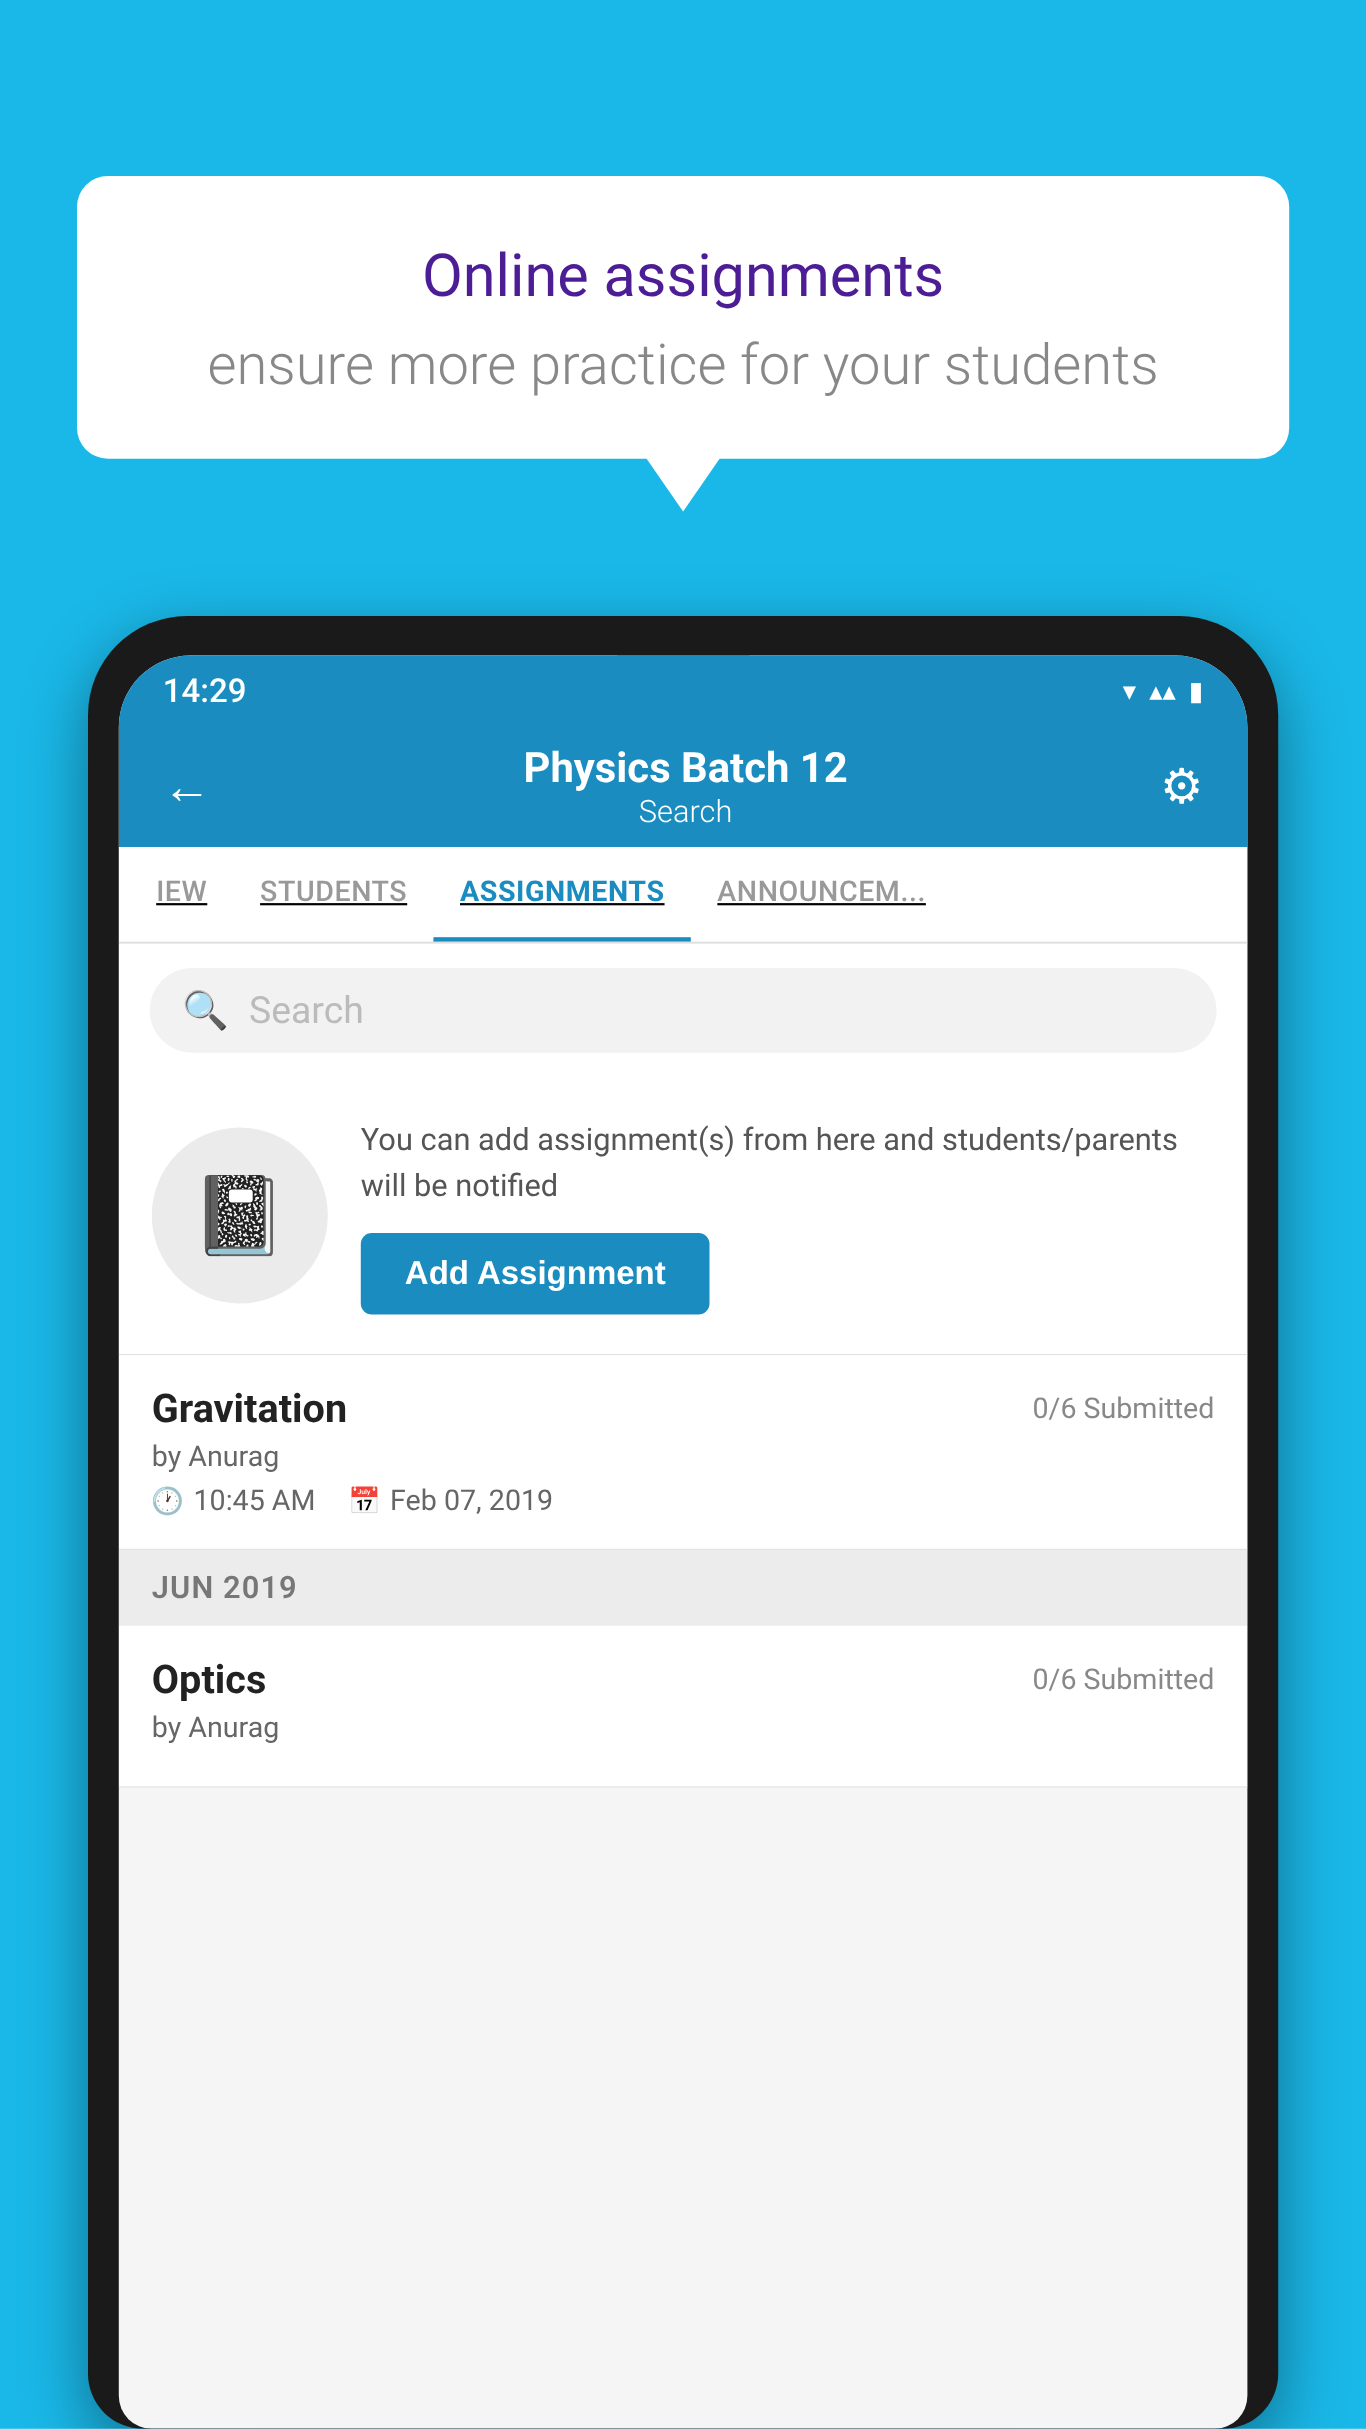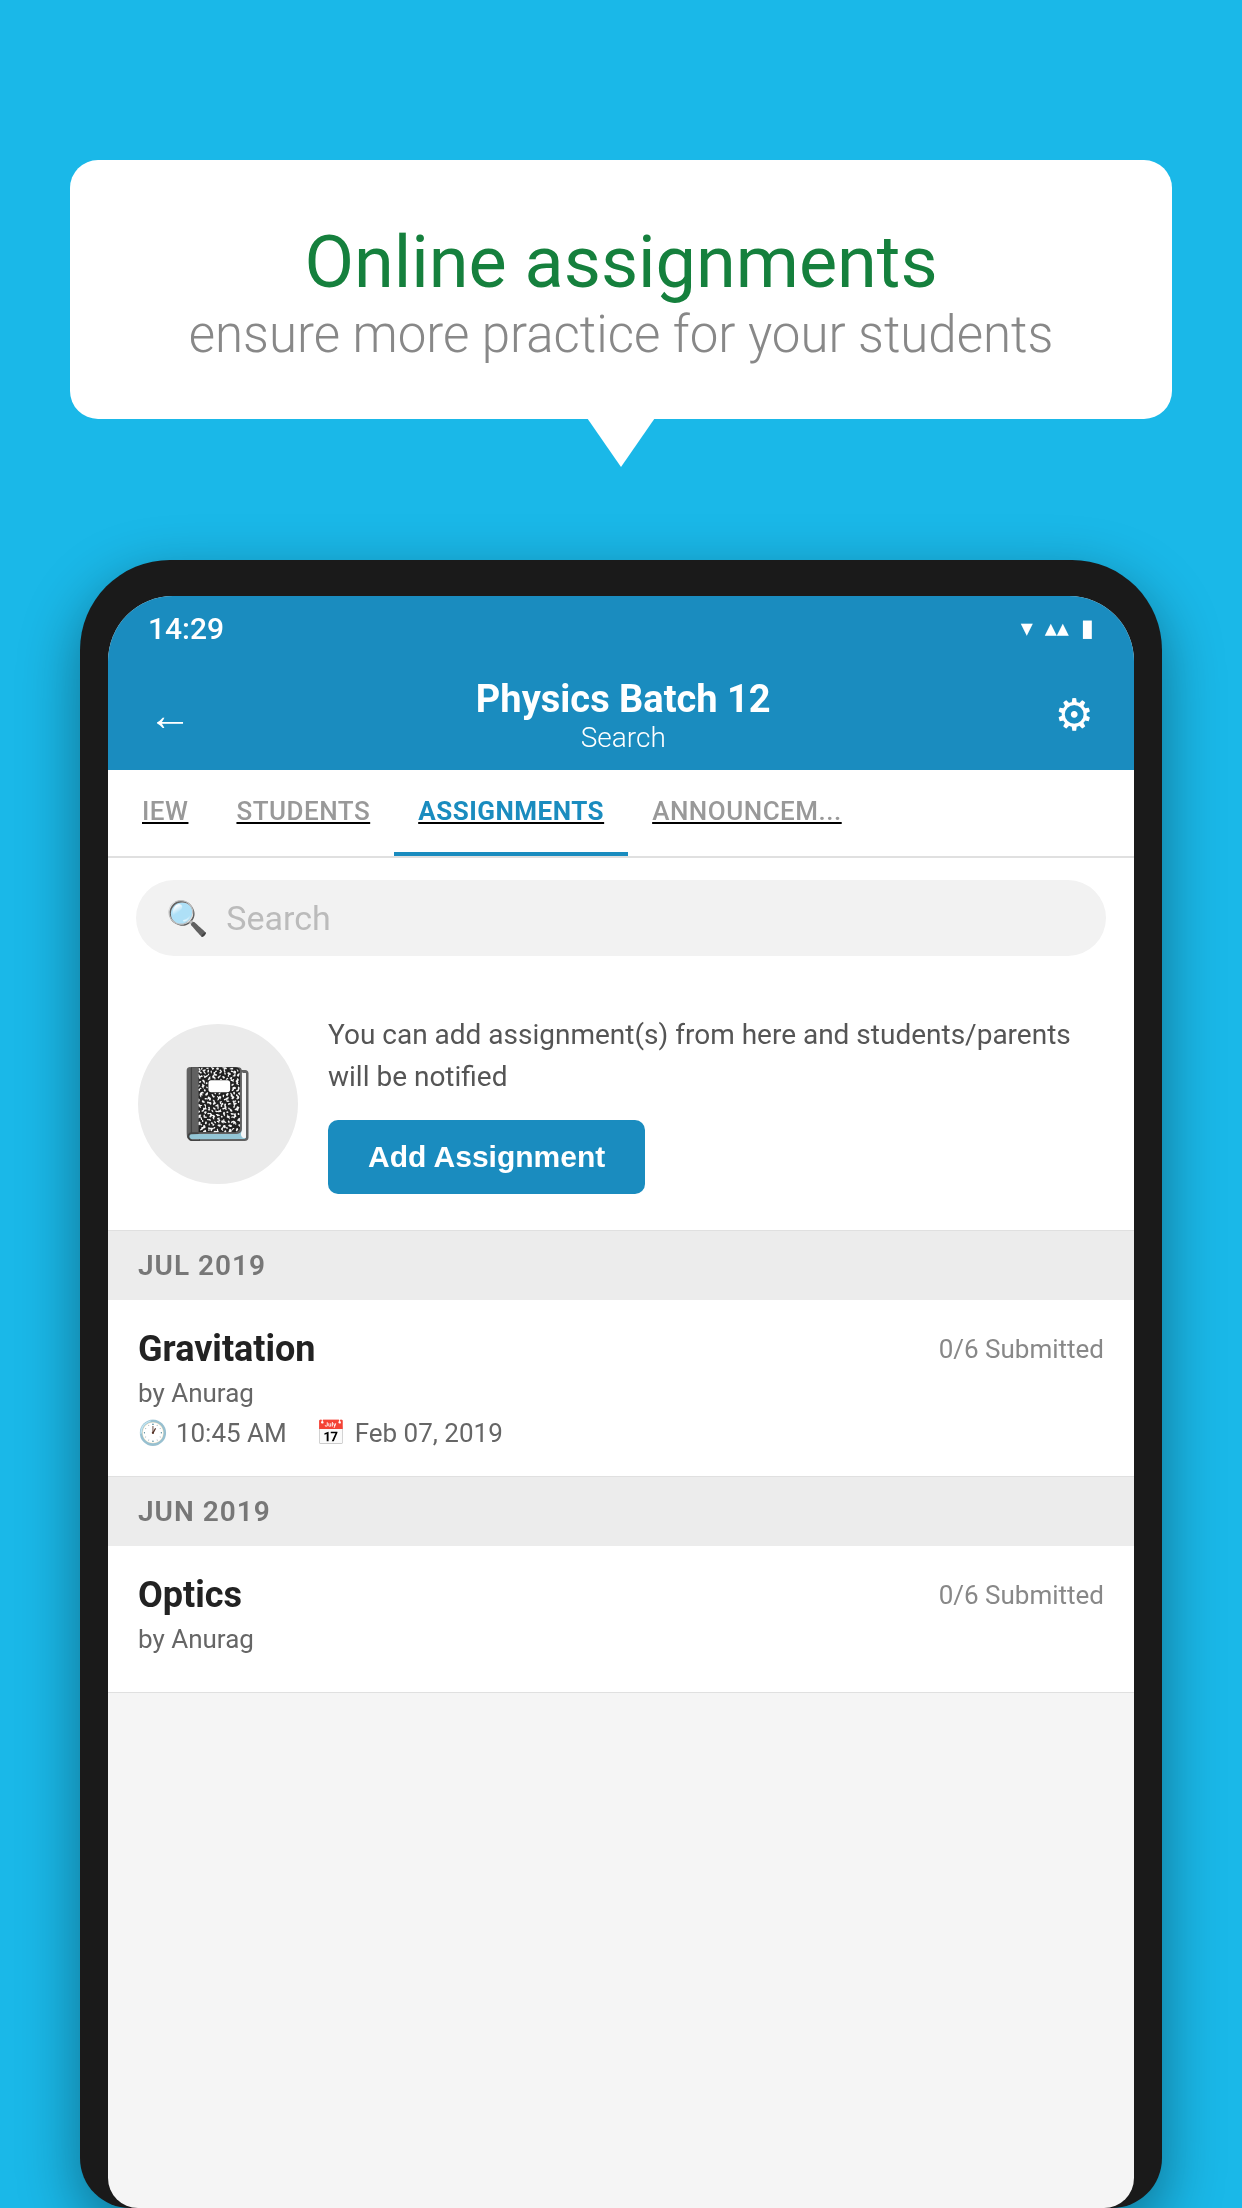--- a/index.html
+++ b/index.html
@@ -30,23 +30,24 @@
       content: '';
       position: absolute;
       bottom: -48px;
       left: 50%;
       transform: translateX(-50%);
       border-left: 36px solid transparent;
       border-right: 36px solid transparent;
       border-top: 52px solid white;
     }
     .speech-bubble-title {
-      font-size: 72px;
-      color: #15803d;
+      font-size: 54px;
+      color: #4c1d95;
       font-weight: 400;
+      margin-bottom: 20px;
     }
     .speech-bubble-subtitle {
       font-size: 51px;
       color: #888;
       font-weight: 300;
     }
 
     
     .phone-frame {
       position: absolute;
@@ -336,23 +337,20 @@
     <div class="add-assignment-card">
       <div class="assignment-icon-circle">
         <span class="notebook-icon">📓</span>
       </div>
       <div class="add-assignment-content">
         <div class="add-assignment-desc">You can add assignment(s) from here and students/parents will be notified</div>
         <button class="add-assignment-btn">Add Assignment</button>
       </div>
     </div>
 
-    <div class="section-header">
-      <span>JUL 2019</span>
-    </div>
     <div class="assignment-item">
       <div class="assignment-item-header">
         <span class="assignment-name">Gravitation</span>
         <span class="assignment-submitted">0/6 Submitted</span>
       </div>
       <div class="assignment-by">by Anurag</div>
       <div class="assignment-meta">
         <div class="meta-item">
           <span class="meta-icon">🕐</span>
           <span>10:45 AM</span>

